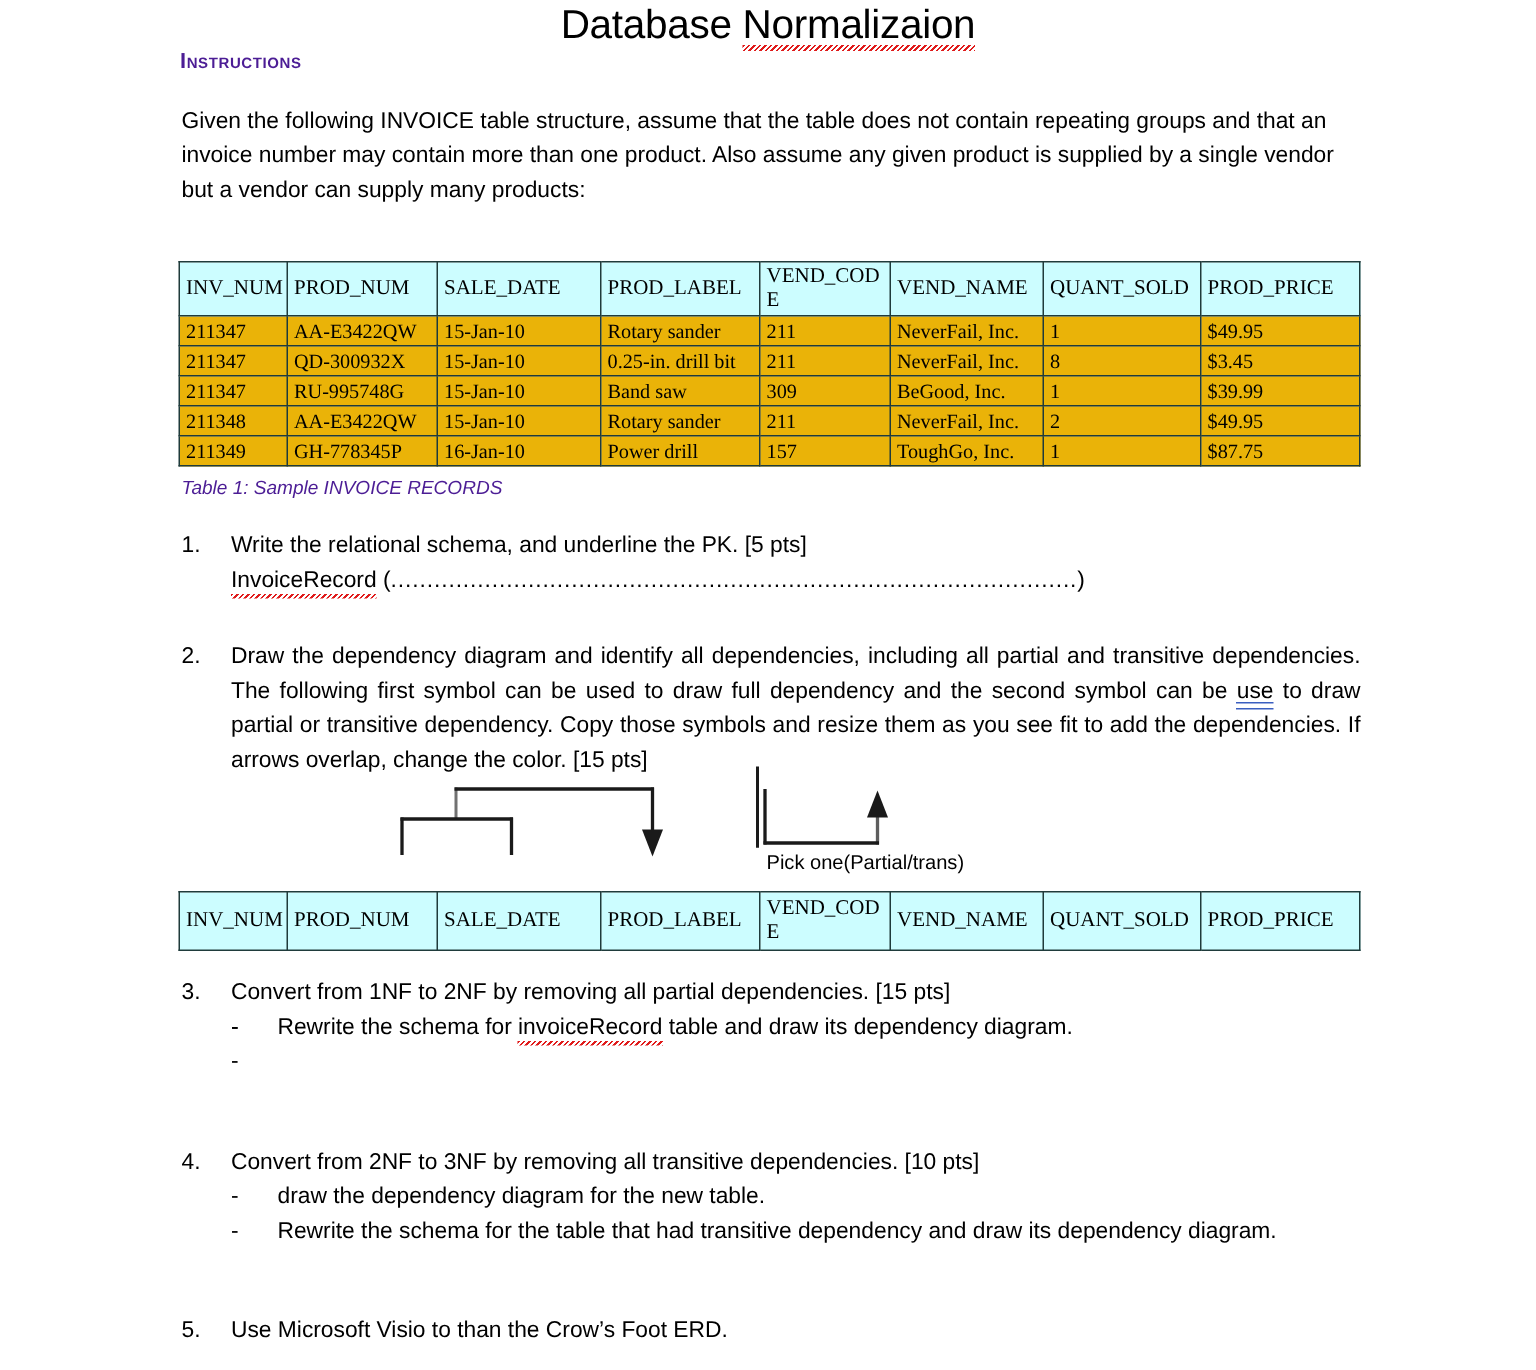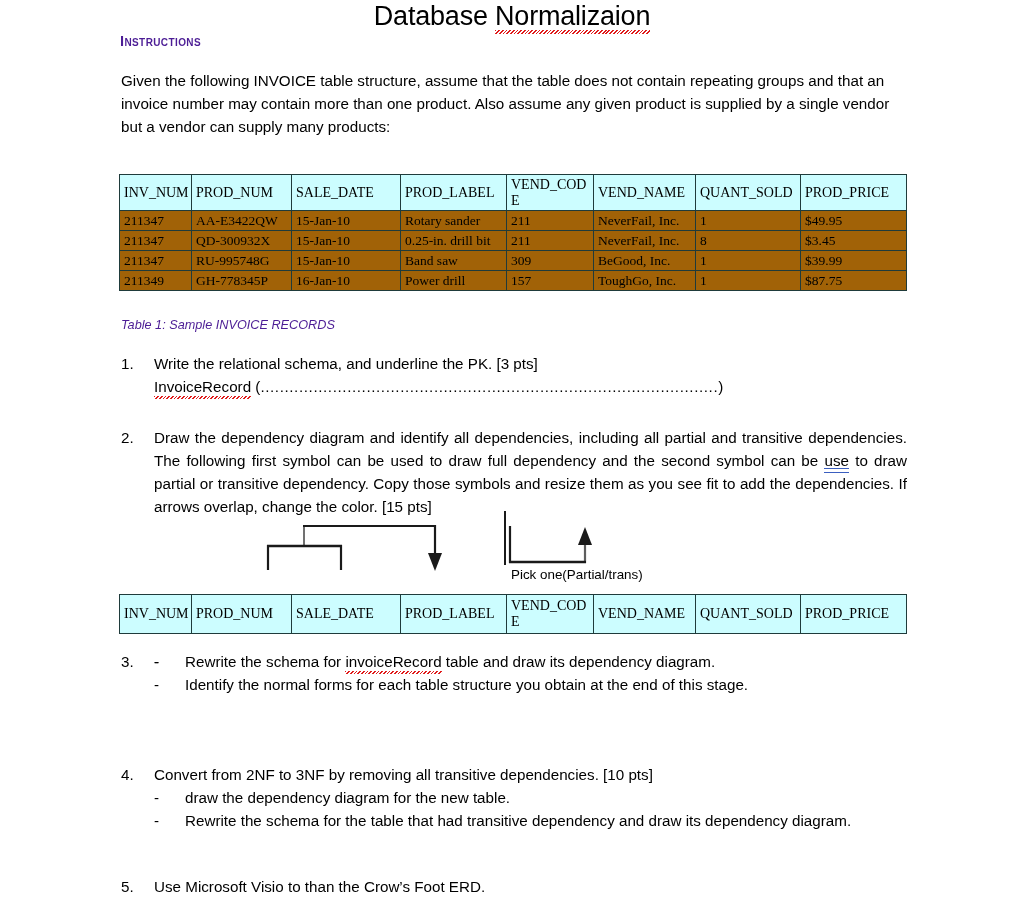--- a/index.html
+++ b/index.html
@@ -105,21 +105,21 @@
     font-weight: 400;
     vertical-align: top;
   }
   .tbl thead th {
     background: #ccfdff;
     height: 33px;
     vertical-align: middle;
     font-size: 14px;
   }
   .tbl tbody td {
-    background: #a16207;
+    background: #eab308;
     height: 17px;
     line-height: 17px;
     font-size: 13.5px;
     margin-left: 42px;
   }
   #invoice-table { left: 119px; top: 174px; width: 787px; }
   #blank-table   { left: 119px; top: 594px; width: 787px; }
   #blank-table thead th { height: 36px; }
 
   .cap {
@@ -248,37 +248,47 @@
         <td>211347</td>
         <td>RU-995748G</td>
         <td>15-Jan-10</td>
         <td>Band saw</td>
         <td>309</td>
         <td>BeGood, Inc.</td>
         <td>1</td>
         <td>$39.99</td>
       </tr>
       <tr>
+        <td>211348</td>
+        <td>AA-E3422QW</td>
+        <td>15-Jan-10</td>
+        <td>Rotary sander</td>
+        <td>211</td>
+        <td>NeverFail, Inc.</td>
+        <td>2</td>
+        <td>$49.95</td>
+      </tr>
+      <tr>
         <td>211349</td>
         <td>GH-778345P</td>
         <td>16-Jan-10</td>
         <td>Power drill</td>
         <td>157</td>
         <td>ToughGo, Inc.</td>
         <td>1</td>
         <td>$87.75</td>
       </tr>
     </tbody>
   </table>
 
   <div class="cap">Table 1: Sample INVOICE RECORDS</div>
 
   <div class="li" style="left:121px; top:352px; width:760px;">
     <span class="num">1.</span>
-    <span class="body">Write the relational schema, and underline the PK.  [3 pts]</span>
+    <span class="body">Write the relational schema, and underline the PK.  [5 pts]</span>
     <span class="body"><span class="spell-red small">InvoiceRecord</span><span> (</span><span class="dots">...............................................................................................</span><span>)</span></span>
   </div>
 
   <div class="li just" style="left:121px; top:426px; width:786px;">
     <span class="num">2.</span>
     <span class="body"><span>Draw the dependency diagram and identify all dependencies, including all partial and transitive dependencies. The following first symbol can be used to draw full dependency and the second symbol can be </span><span class="grammar-blue">use</span><span> to draw partial or transitive dependency. Copy those symbols and resize them as you see fit to add the dependencies. If arrows overlap, change the color. [15 pts]</span></span>
   </div>
 
   <div class="symbols">
     <svg width="420" height="80" viewBox="0 0 420 80">
@@ -339,30 +349,30 @@
         <th>VEND_COD E</th>
         <th>VEND_NAME</th>
         <th>QUANT_SOLD</th>
         <th>PROD_PRICE</th>
       </tr>
     </thead>
   </table>
 
   <div class="li" style="left:121px; top:650px; width:786px;">
     <span class="num">3.</span>
+    <span class="body">Convert from 1NF to 2NF by removing all partial dependencies. [15 pts]</span>
     <div class="sub">
       <span class="dash">-</span>
     </div>
     <div class="sub">
       <span class="dash">-</span>
       <span>Rewrite the schema for </span><span class="spell-red small">invoiceRecord</span><span> table and draw its dependency diagram.</span>
     </div>
     <div class="sub">
       <span class="dash">-</span>
-      <span>Identify the normal forms for each table structure you obtain at the end of this stage.</span>
     </div>
   </div>
 
   <div class="li" style="left:121px; top:763px; width:786px;">
     <span class="num">4.</span>
     <span class="body">Convert from 2NF to 3NF by removing all transitive dependencies. [10 pts]</span>
     <div class="sub">
       <span class="dash">-</span>
       <span>draw the dependency diagram for the new table.</span>
     </div>

